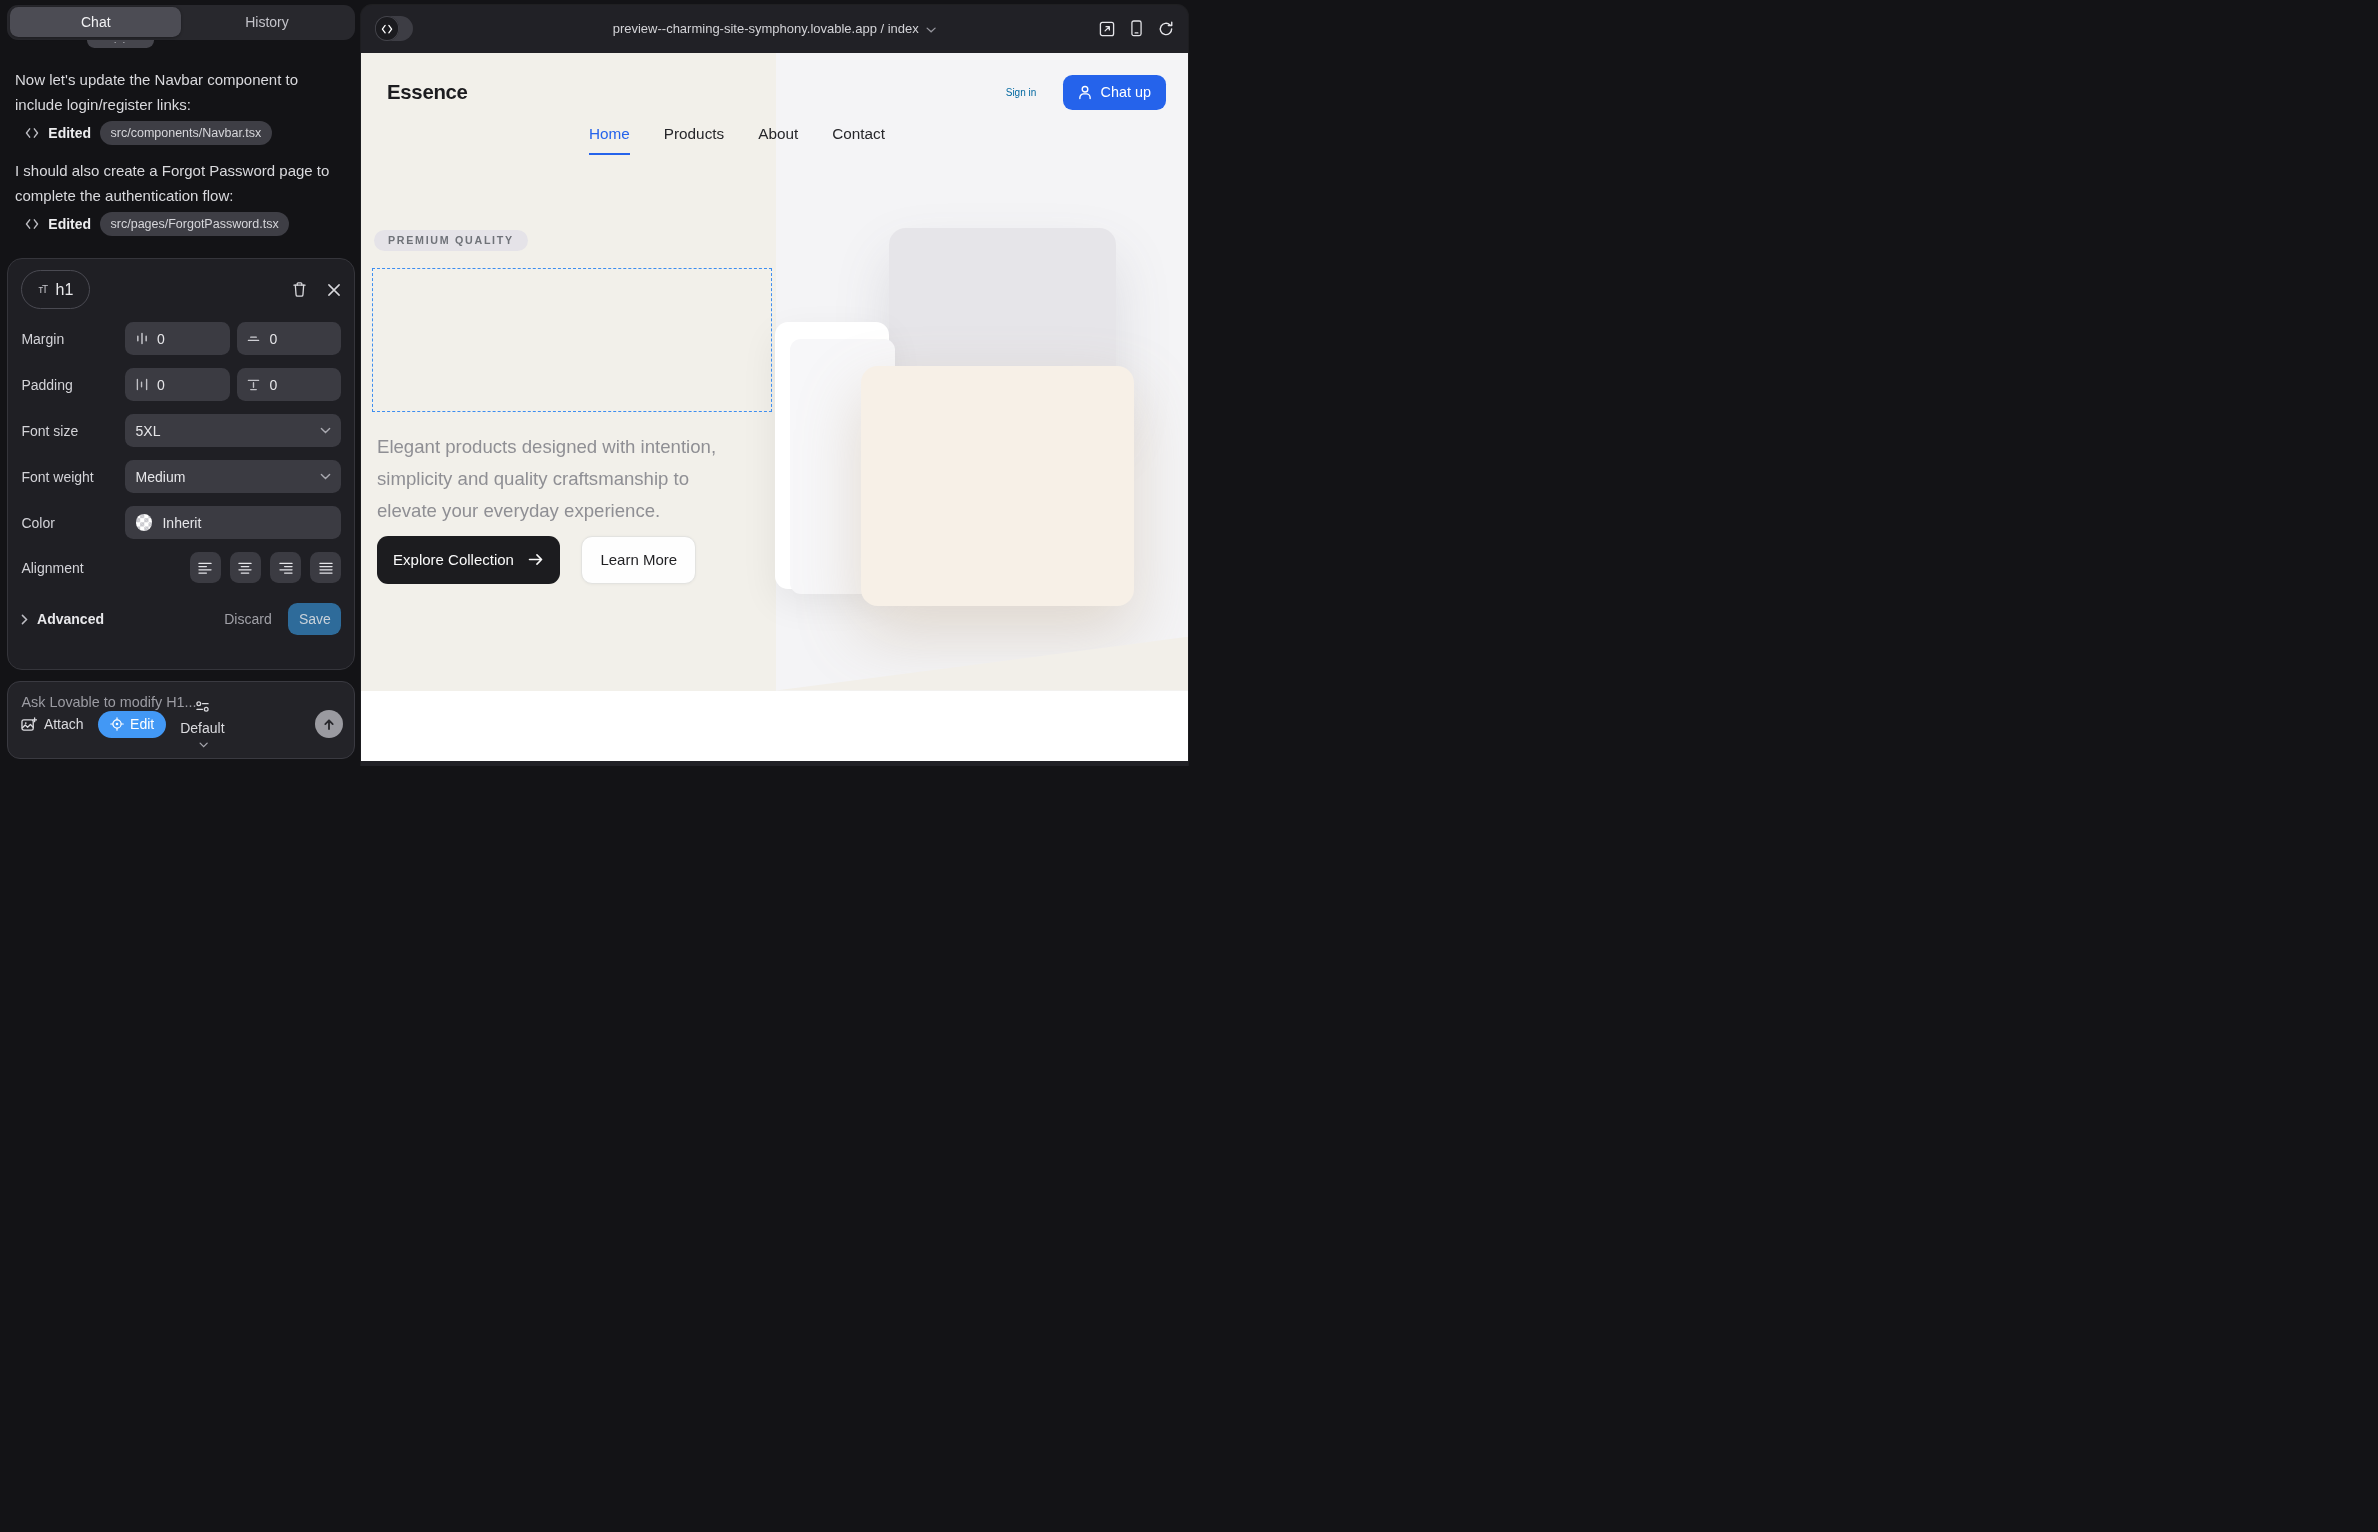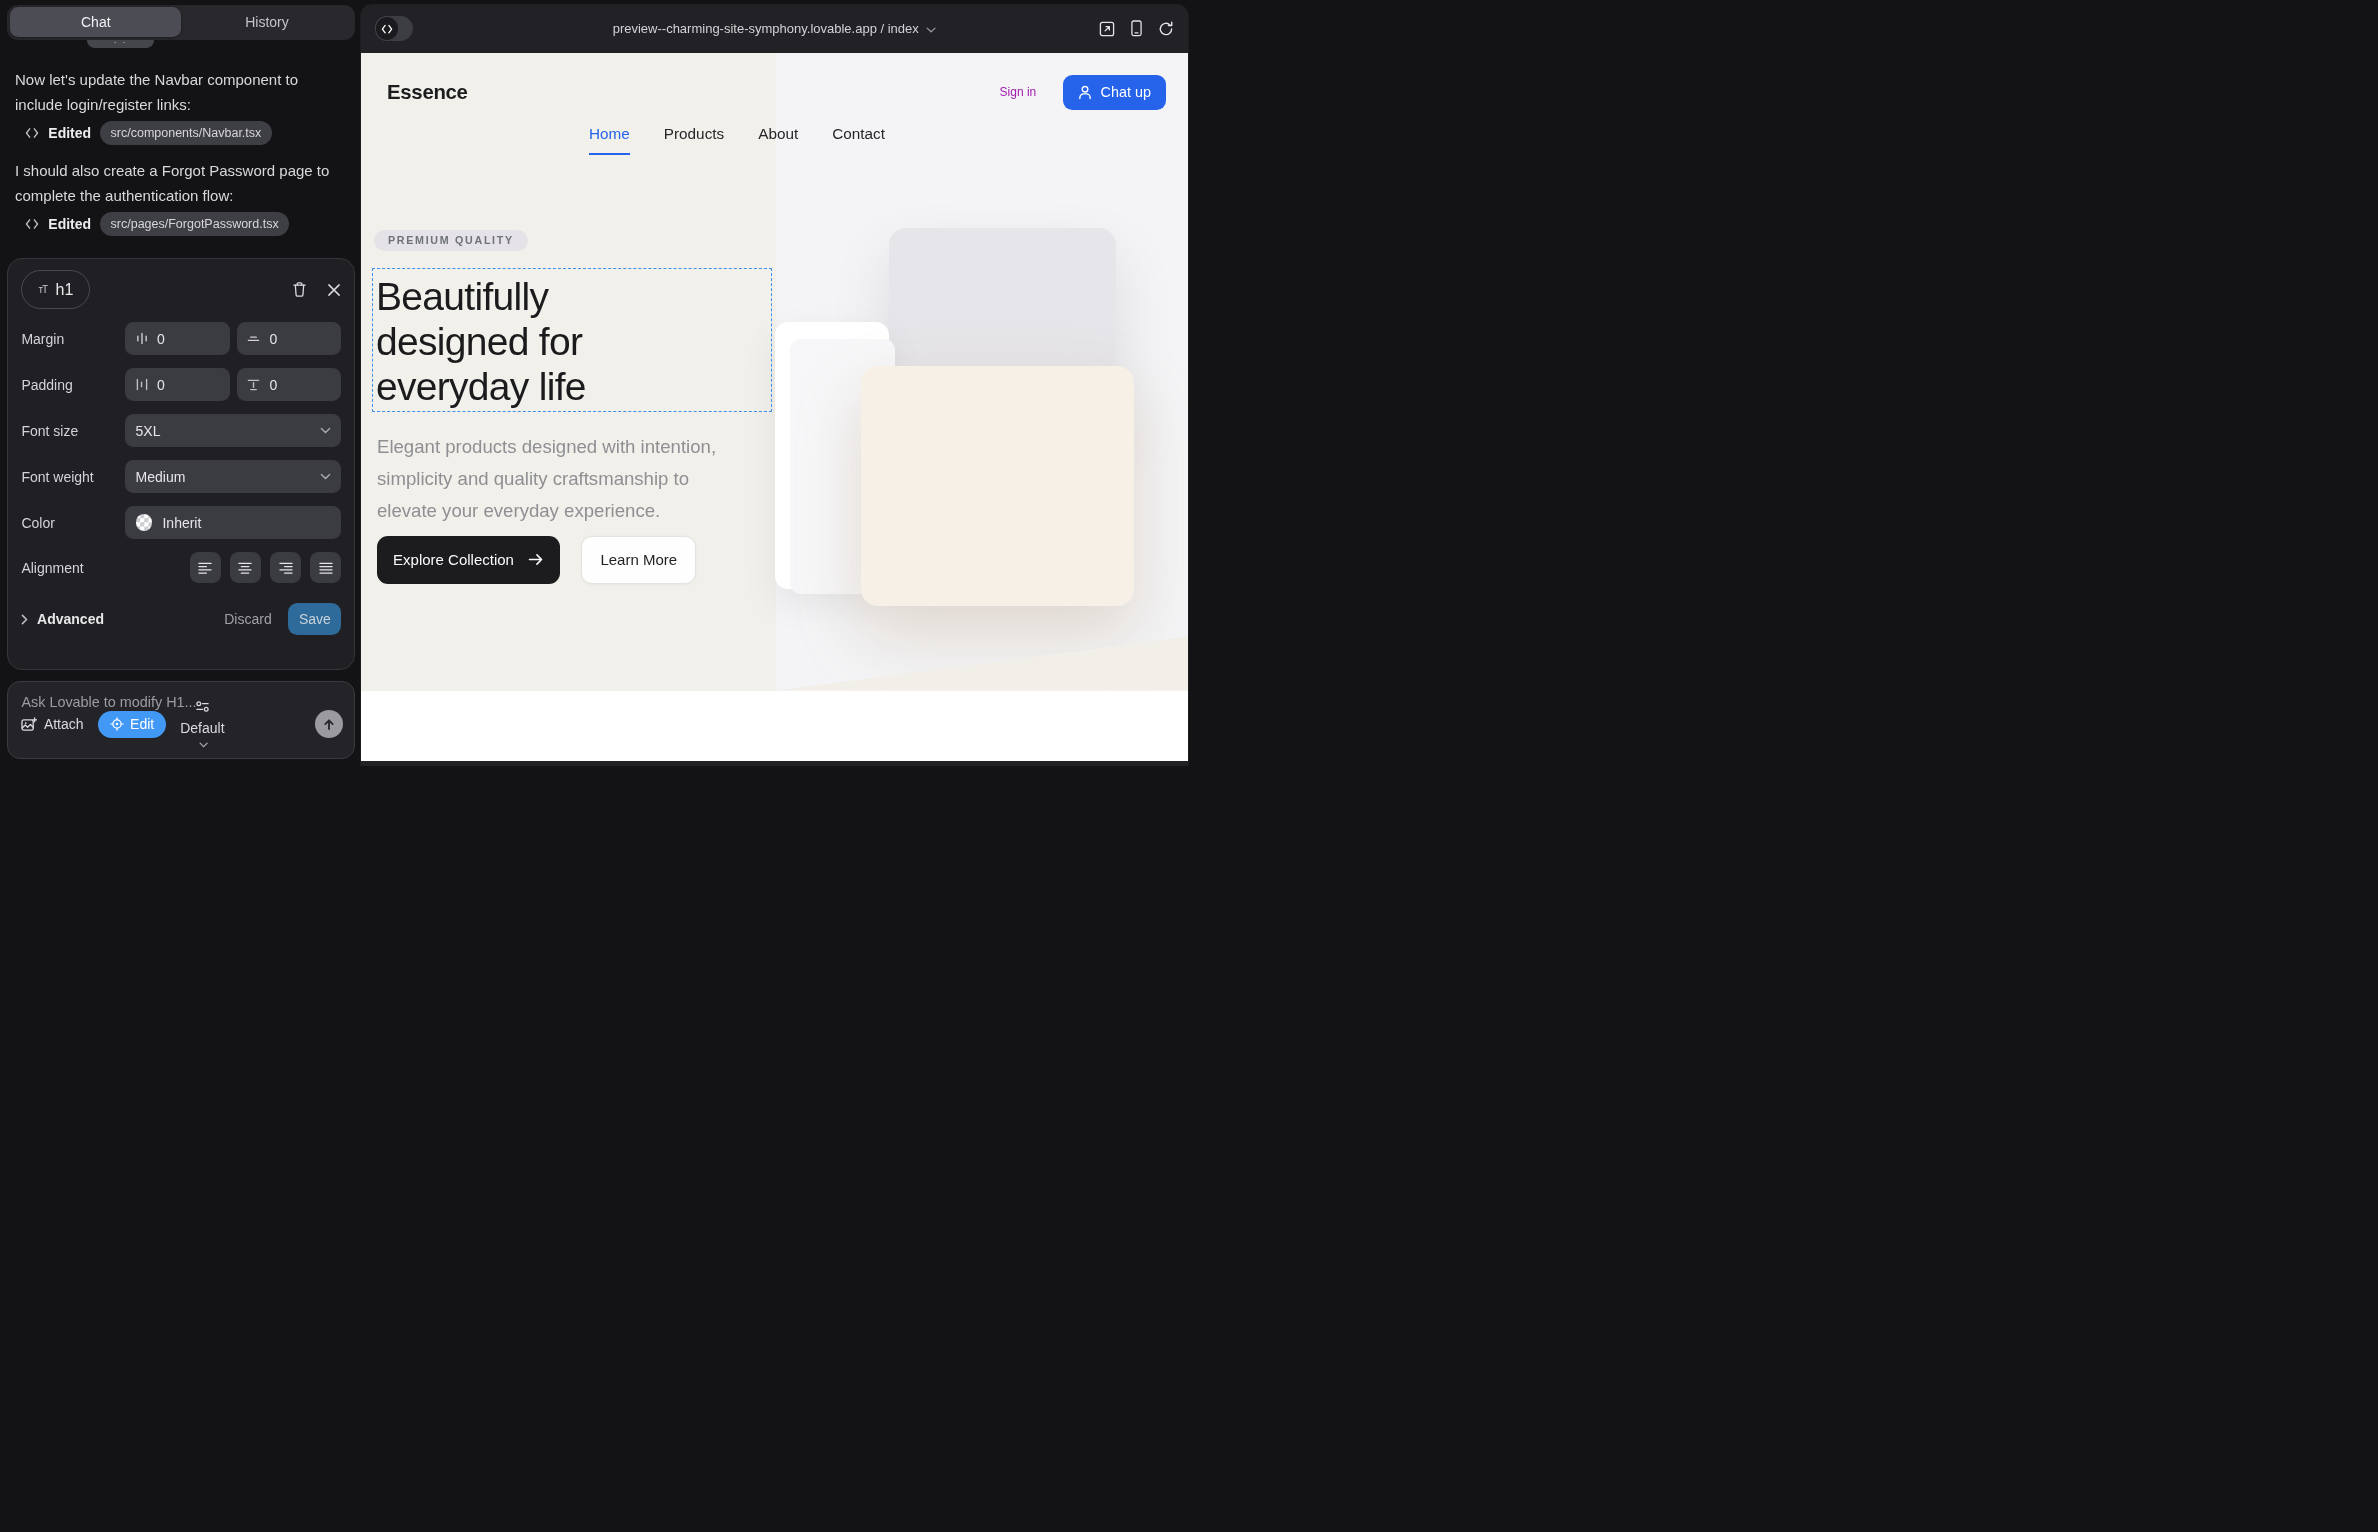--- a/index.html
+++ b/index.html
@@ -87,21 +87,21 @@
   .card-white { left:414px; top:269px; width:114px; height:267px; background:#FFFFFF; border-radius:13px; box-shadow:0 13px 37px rgba(0,0,0,.07); }
   .card-pale { left:429px; top:286px; width:105px; height:255px; background:#F7F7F9; border-radius:11px; }
   .card-beige { left:500px; top:313px; width:273px; height:240px; background:#F7F0E7; border-radius:16.7px; box-shadow:0 28px 65px rgba(170,140,105,.28); }
 
   .navbar { position:absolute; left:0; top:0; width:827px; height:85px; }
   .logo { position:absolute; left:26px; top:28px; font-size:20.4px; font-weight:700; color:#1C1C1F; letter-spacing:-0.3px; }
   .nav-links { position:absolute; left:228px; top:32px; display:flex; gap:34px;margin-top:40px; }
   .nav-link { font-size:15.3px; color:#26262A; text-decoration:none; padding-bottom:10.2px; cursor:pointer; }
   .nav-link.active { color:#2563EB; border-bottom:2.3px solid #2563EB; }
   .auth { position:absolute; right:22px; top:22px; display:flex; align-items:center; gap:27px; }
-  .signin { font-size:12px; color:#a21caf; cursor:pointer; }
+  .signin { font-size:10px; color:#0369a1; cursor:pointer; }
   .signup { height:35px; border-radius:9.3px; background:#2563EB; color:#fff; font-size:14.4px; display:flex; align-items:center; gap:8.3px; padding:0 15px; border:none; cursor:pointer; }
 
   .badge { position:absolute; left:13px; top:177px; height:21.3px; border-radius:927px; background:#E5E3E8; color:#6F7278; font-size:10.7px; font-weight:600; letter-spacing:1.7px; display:flex; align-items:center; padding:0 14px; }
   .sel-box { position:absolute; left:11px; top:215px; width:400px; height:144px; border:1.4px dashed #3E8EF0; }
   .hero-h1 { position:absolute; left:15px; top:221px; font-size:39px; line-height:45px; font-weight:500; color:#1B1B1E; letter-spacing:-0.7px; }
   .hero-p { position:absolute; left:16px; top:378px; font-size:18.6px; line-height:32px; color:#8F8F94; }
   .cta-row { position:absolute; left:16px; top:483px; display:flex; gap:21.3px; }
   .cta-primary { width:183px; height:48px; border-radius:11px; background:#1C1C1F; color:#FAFAFA; font-size:15px; display:flex; align-items:center; justify-content:center; gap:14px; border:none; cursor:pointer; }
   .cta-secondary { width:115px; height:48px; border-radius:11px; background:#FEFEFE; border:0.9px solid #E3E3E0; color:#1F1F22; font-size:15px; display:flex; align-items:center; justify-content:center; cursor:pointer; box-shadow:0 0.9px 2.8px rgba(0,0,0,.04); }
 </style>
@@ -400,25 +400,20 @@
               </svg>
           </span>
           <span>Chat up</span>
         </button>
       </div>
     </div>
 
     <div class="badge">PREMIUM QUALITY</div>
 
     <div class="sel-box"></div>
-    <h1 class="hero-h1">
-      <span style="display:block">Beautifully</span>
-      <span style="display:block">designed for</span>
-      <span style="display:block">everyday life</span>
-    </h1>
 
     <div class="hero-p">
       <span style="display:block">Elegant products designed with intention,</span>
       <span style="display:block">simplicity and quality craftsmanship to</span>
       <span style="display:block">elevate your everyday experience.</span>
     </div>
 
     <div class="cta-row">
       <button class="cta-primary">
         <span>Explore Collection</span>

